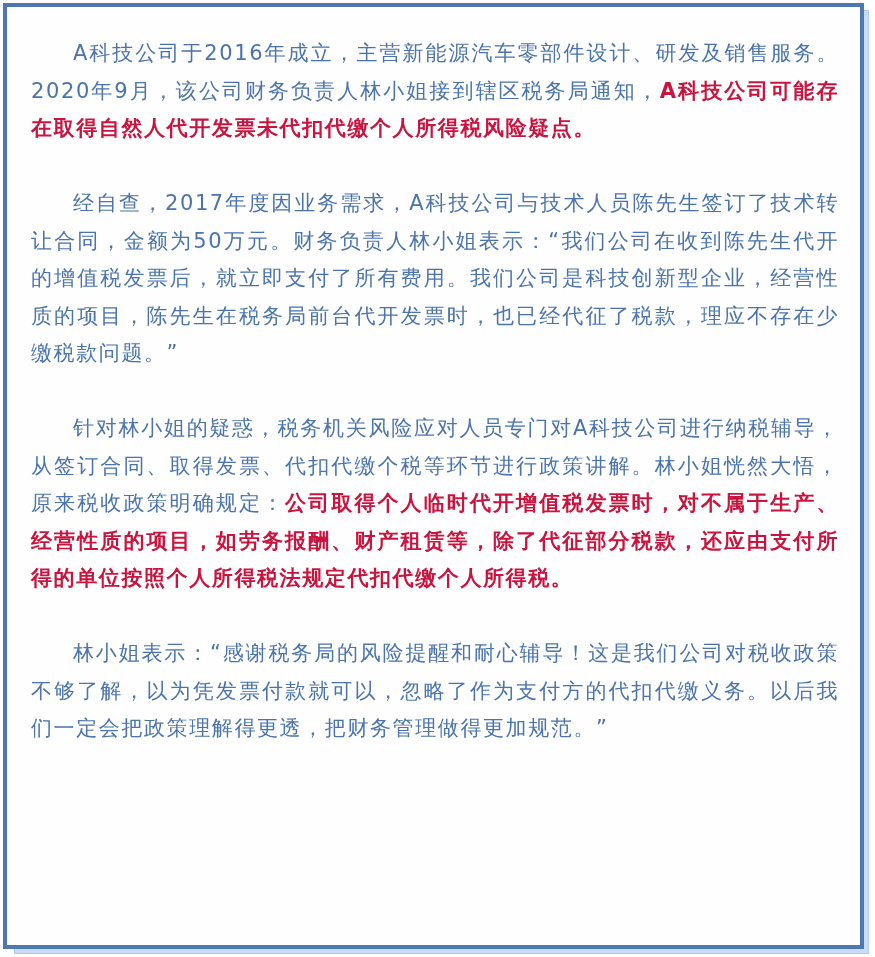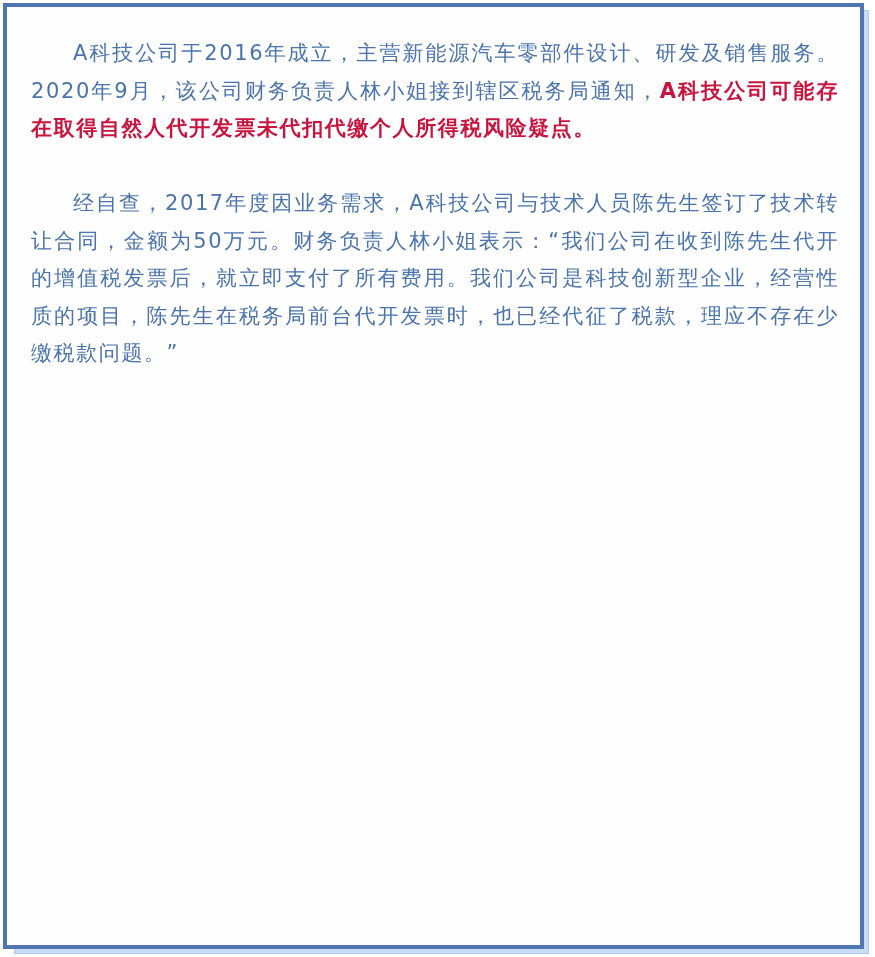--- a/index.html
+++ b/index.html
@@ -62,15 +62,17 @@
 <body>
 
 <div class="shadow-box"></div>
 
 <div class="article-card">
   <div class="article-body">
     <p class="para"><span>A科技公司于2016年成立，主营新能源汽车零部件设计、研发及销售服务。2020年9月，该公司财务负责人林小姐接到辖区税务局通知，</span><span class="emph">A科技公司可能存在取得自然人代开发票未代扣代缴个人所得税风险疑点。</span></p>
 
     <p class="para"><span>经自查，2017年度因业务需求，A科技公司与技术人员陈先生签订了技术转让合同，金额为50万元。财务负责人林小姐表示：“我们公司在收到陈先生代开的增值税发票后，就立即支付了所有费用。我们公司是科技创新型企业，经营性质的项目，陈先生在税务局前台代开发票时，也已经代征了税款，理应不存在少缴税款问题。”</span></p>
 
+    <p class="para"><span>针对林小姐的疑惑，税务机关风险应对人员专门对A科技公司进行纳税辅导，从签订合同、取得发票、代扣代缴个税等环节进行政策讲解。林小姐恍然大悟，原来税收政策明确规定：</span><span class="emph">公司取得个人临时代开增值税发票时，对不属于生产、经营性质的项目，如劳务报酬、财产租赁等，除了代征部分税款，还应由支付所得的单位按照个人所得税法规定代扣代缴个人所得税。</span></p>
 
+    <p class="para"><span>林小姐表示：“感谢税务局的风险提醒和耐心辅导！这是我们公司对税收政策不够了解，以为凭发票付款就可以，忽略了作为支付方的代扣代缴义务。以后我们一定会把政策理解得更透，把财务管理做得更加规范。”</span></p>
   </div>
 </div>
 
 </body></html>

